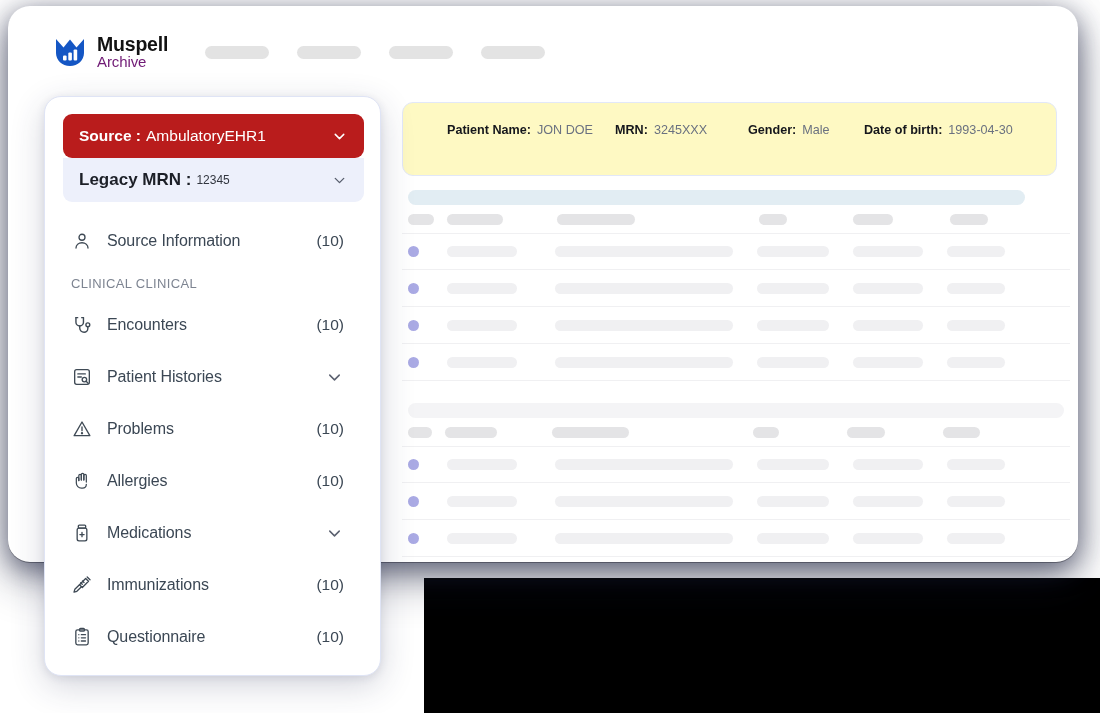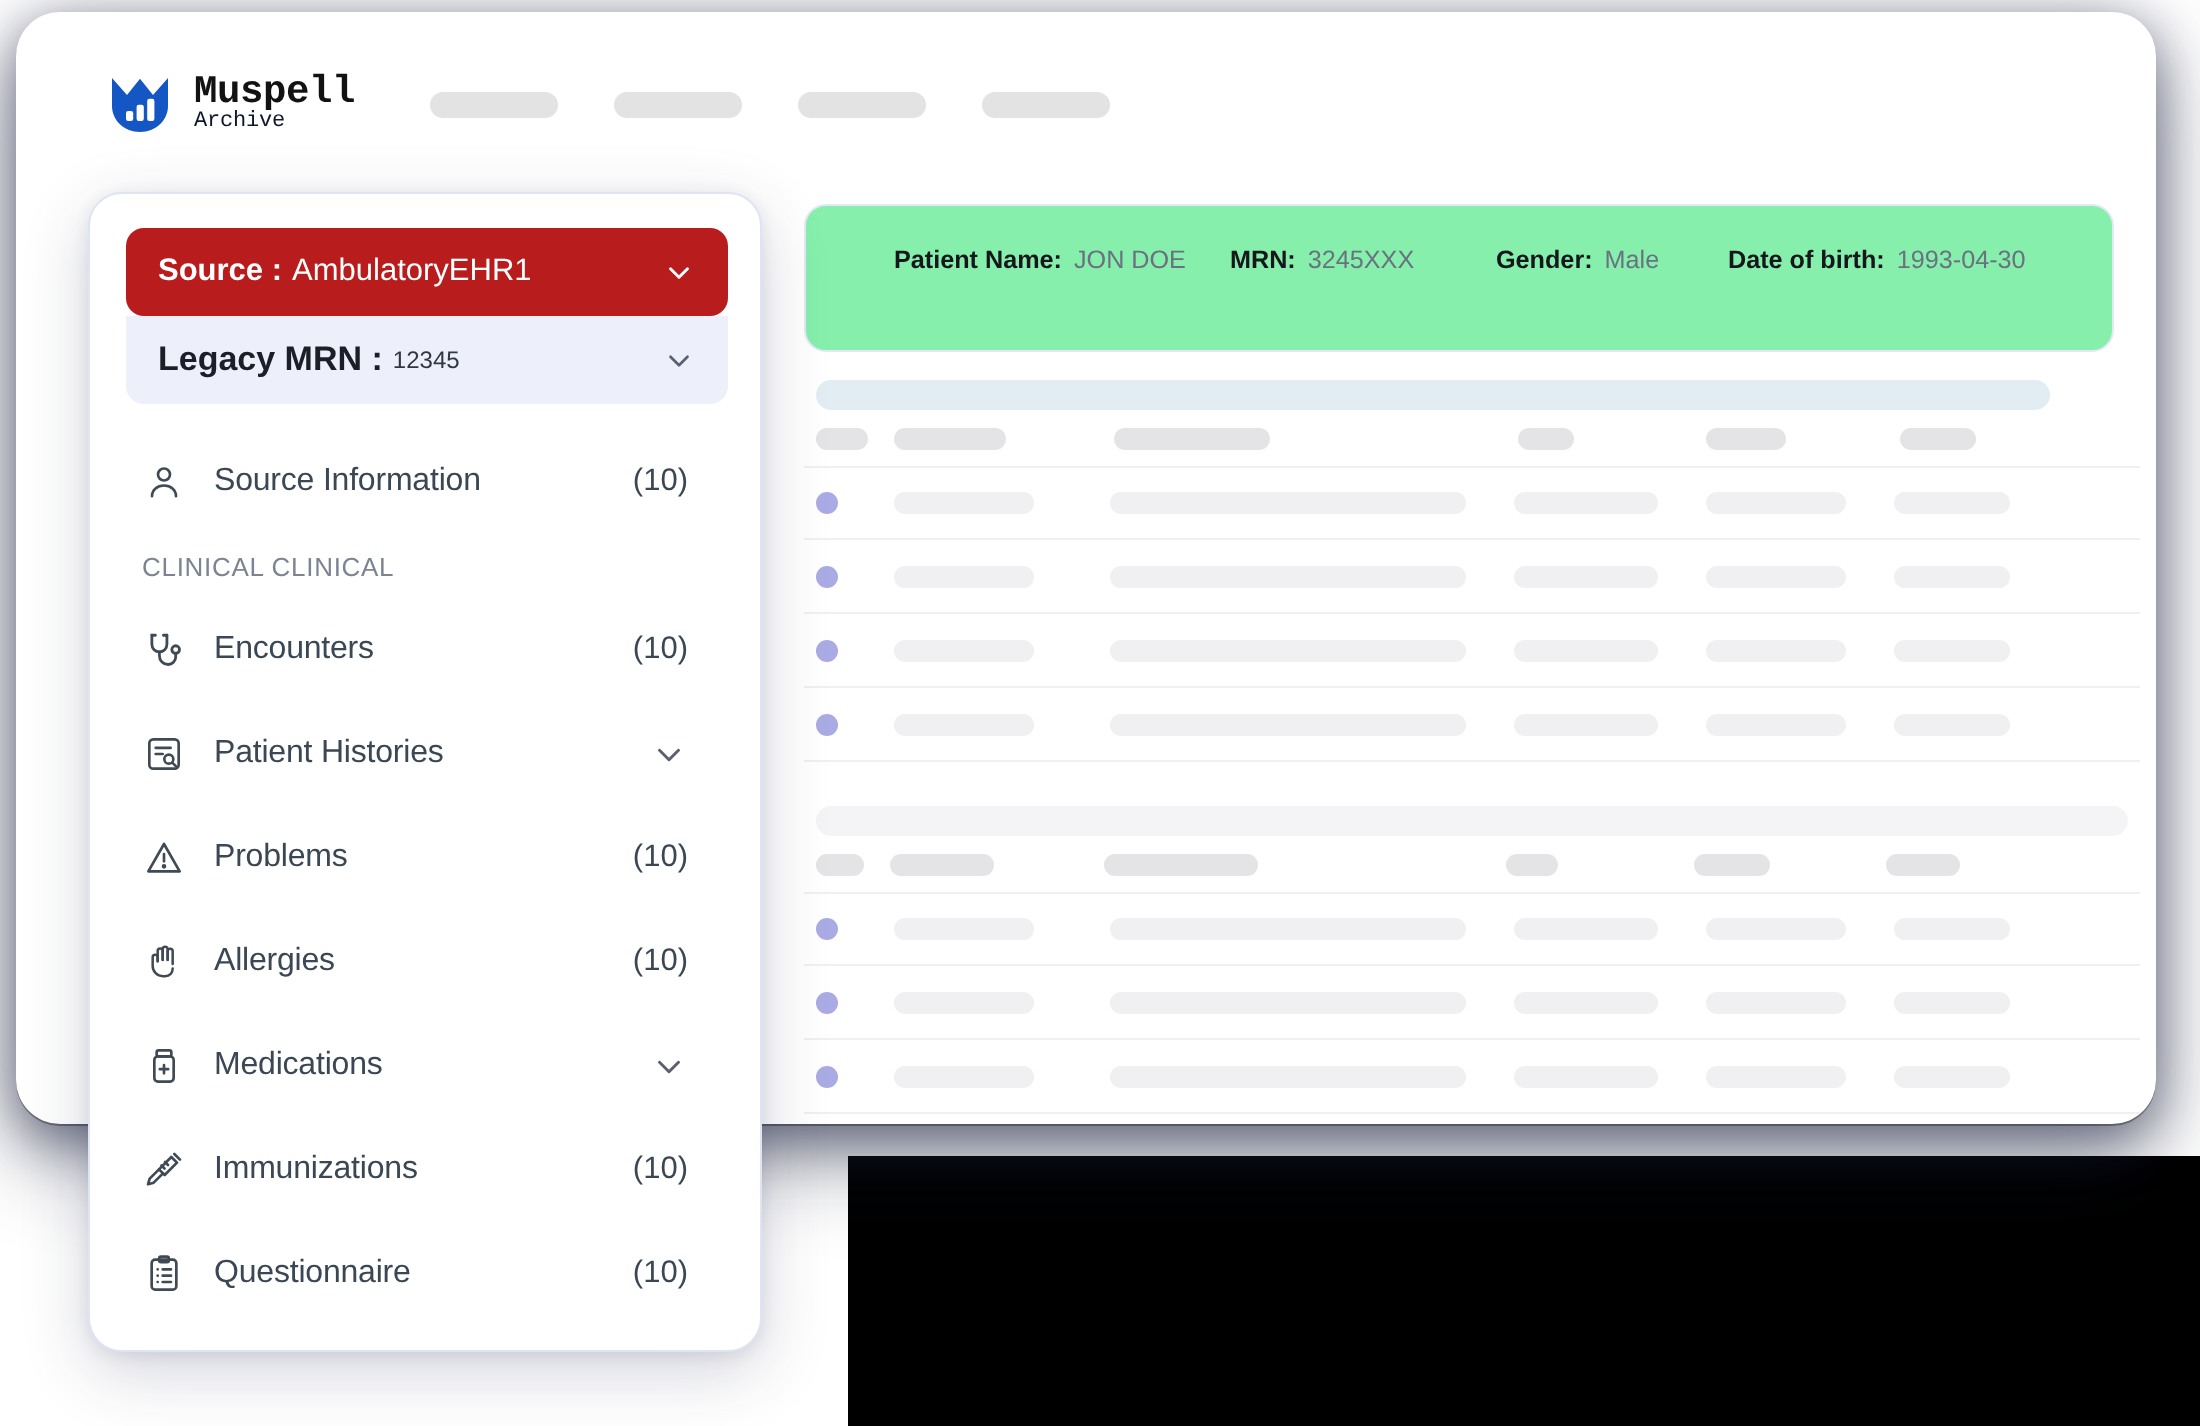--- a/index.html
+++ b/index.html
@@ -28,41 +28,41 @@
     box-shadow: 0 6px 26px rgba(32,38,70,.55),
                 0 1px 0 rgba(0,0,0,.35),
                 0 18px 44px rgba(24,28,56,.42);
   }
 
   
   .topbar {
     position: absolute; left: 0; top: 0; width: 100%; height: 92px;
     display: flex; align-items: center; padding-left: 46px;
   }
-  .brand { display: flex; align-items: center; gap: 11px; font-family: Liberation Mono, monospace; }
+  .brand { display: flex; align-items: center; gap: 11px; }
   .brand-mark { width: 32px; height: 32px; flex: 0 0 32px; }
   .brand-text { line-height: 1.04; }
   .brand-name {
     font-size: 19.5px; font-weight: 700; color: #121212; letter-spacing: -.2px;
   }
   .brand-sub {
-    font-size: 11px; font-weight: 400; color: #0f172a; letter-spacing: -.1px;
+    font-size: 15px; font-weight: 400; color: #701a75; letter-spacing: -.1px;
   }
   .nav-placeholders { display: flex; align-items: center; gap: 28px; margin-left: 37px; }
   .nav-pill { height: 13px; border-radius: 7px; background: #e3e3e3; }
   .nav-pill.w1 { width: 64px; }
   .nav-pill.w2 { width: 64px; }
   .nav-pill.w3 { width: 64px; }
   .nav-pill.w4 { width: 64px; }
 
   
   .patient-header {
     position: absolute; left: 394px; top: 96px;
     width: 655px; height: 74px;
-    background: #86efac;
+    background: #fef9c3;
     border: 1px solid #e2e8f8;
     border-radius: 11px;
     padding: 16px 0 0 44px;
   }
   .ph-row { display: flex; align-items: center; height: 22px; }
   .ph-row + .ph-row { margin-top: 6px; }
   .ph-field { display: flex; align-items: baseline; white-space: nowrap; }
   .ph-label { font-size: 12.6px; font-weight: 700; color: #15171c; }
   .ph-value { font-size: 12.6px; font-weight: 400; color: #6a7180; margin-left: 6px; }
 

